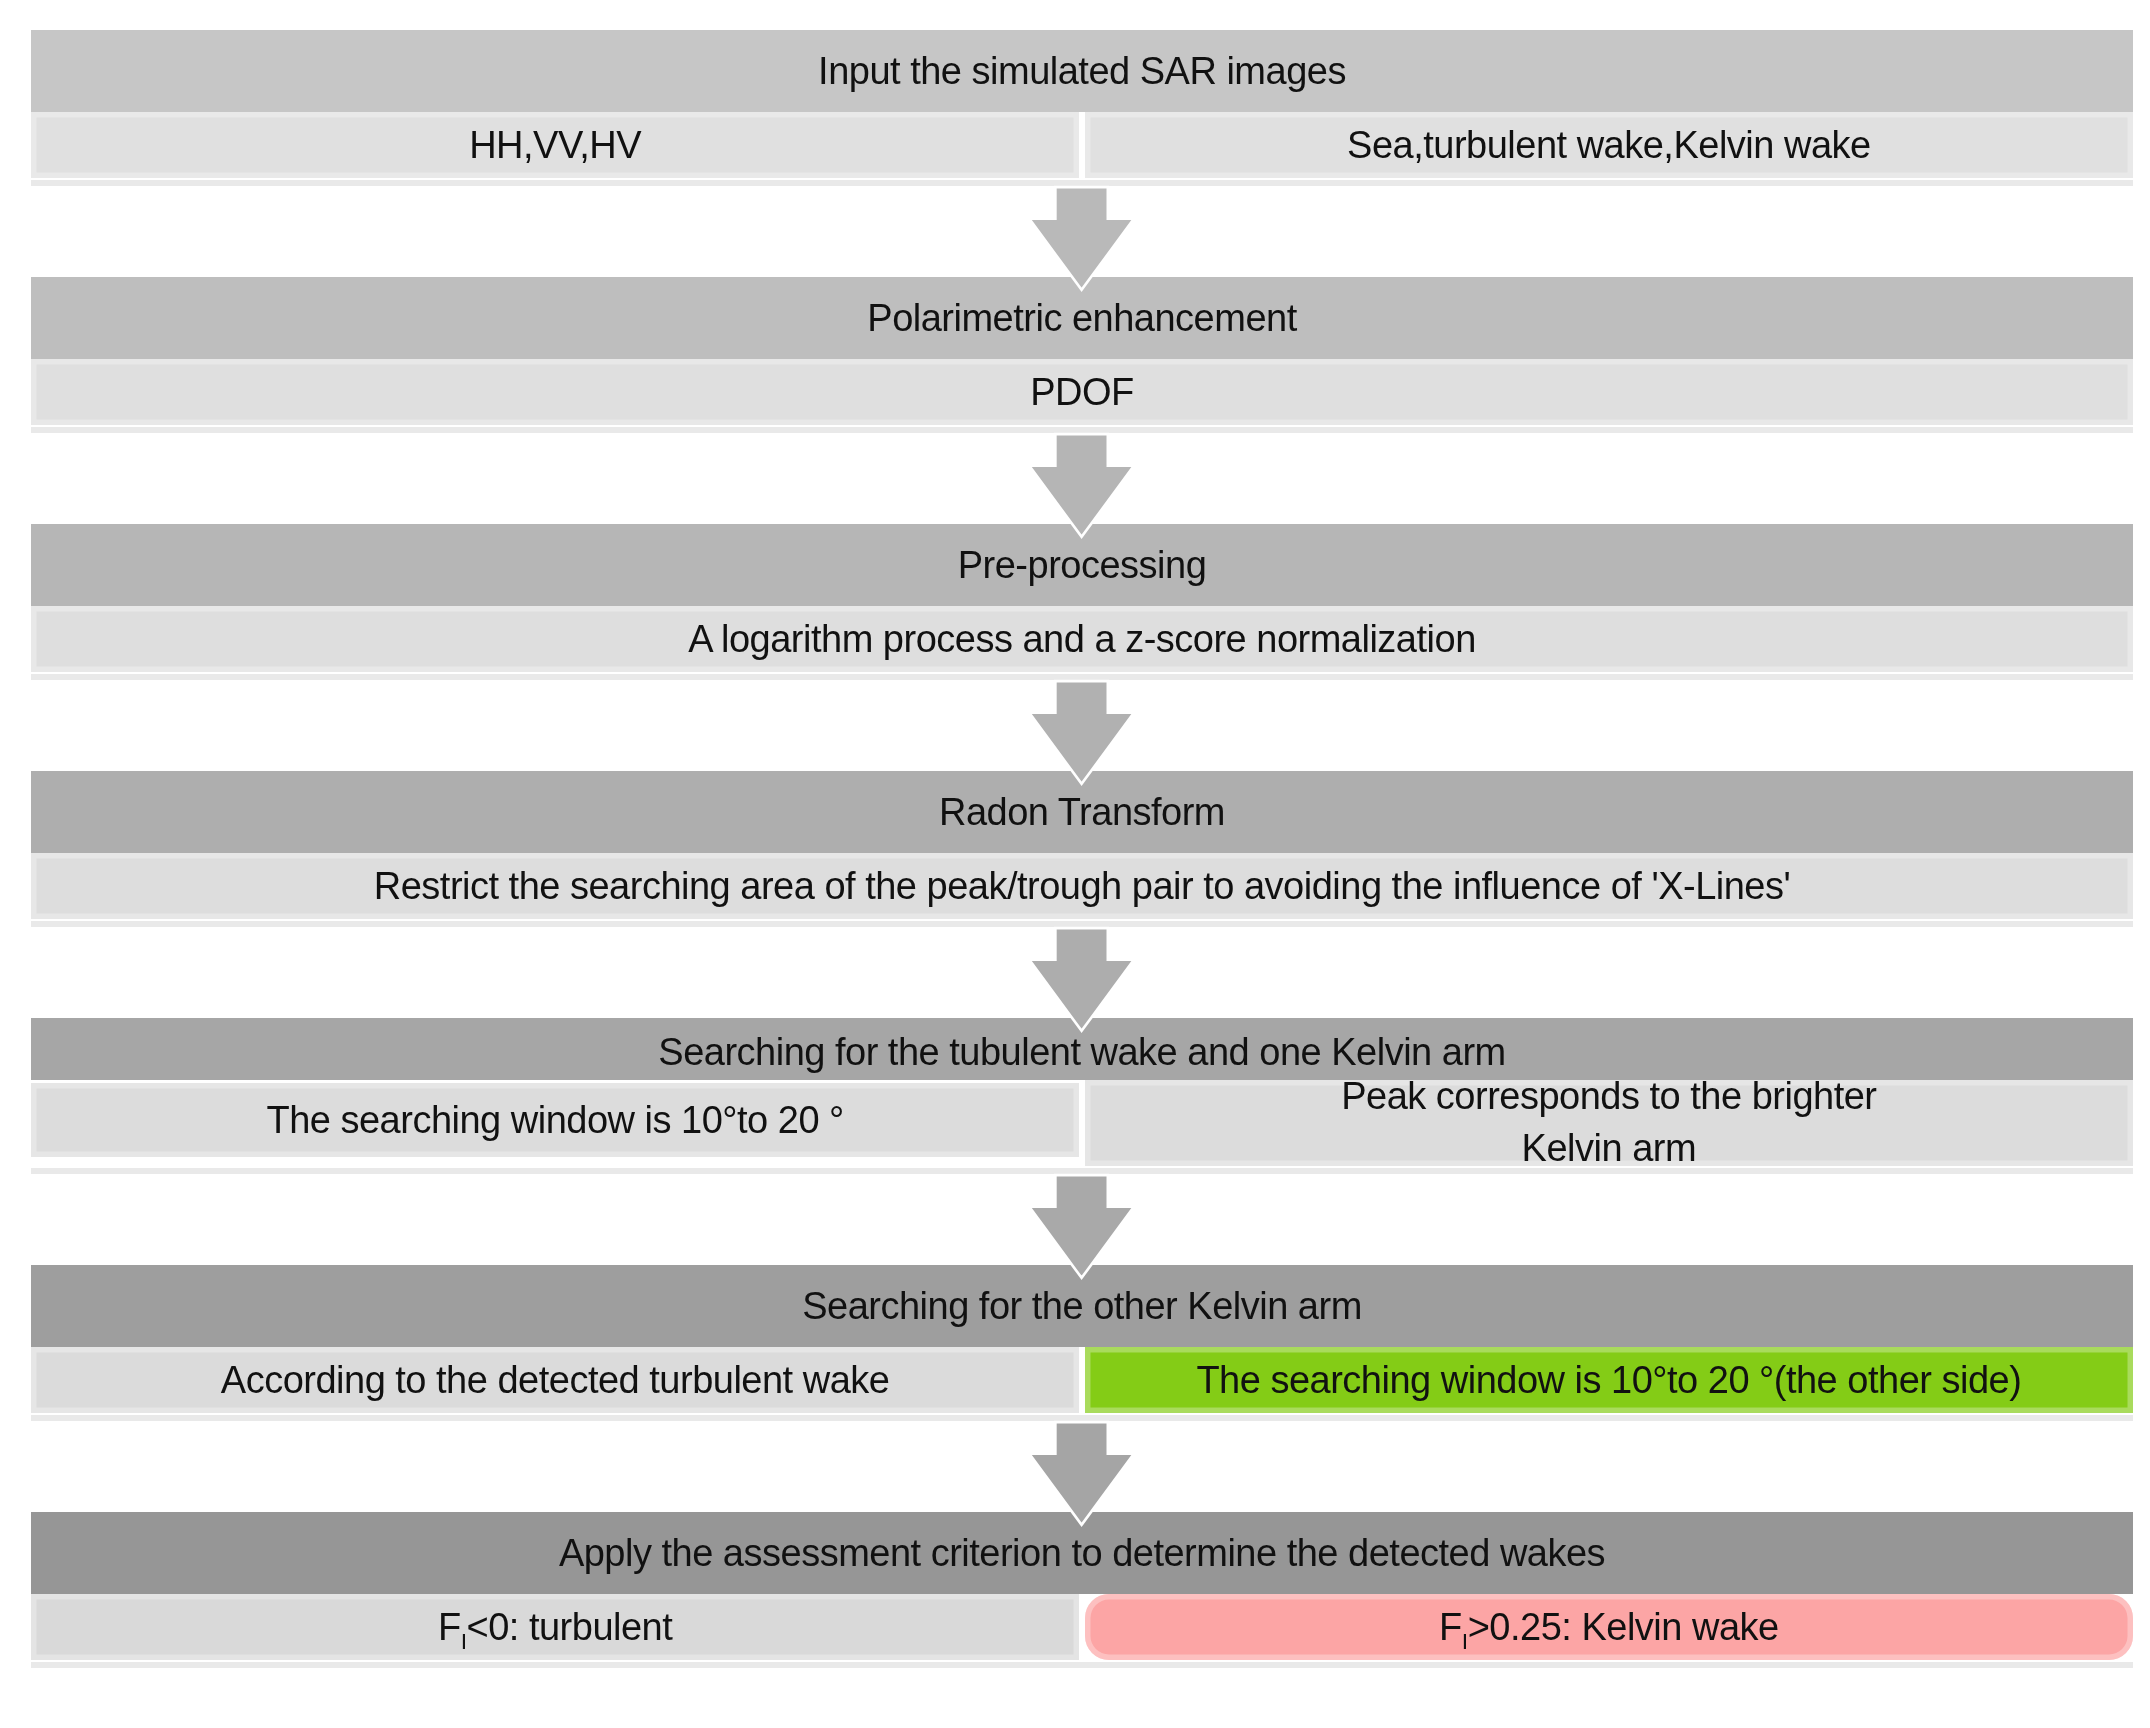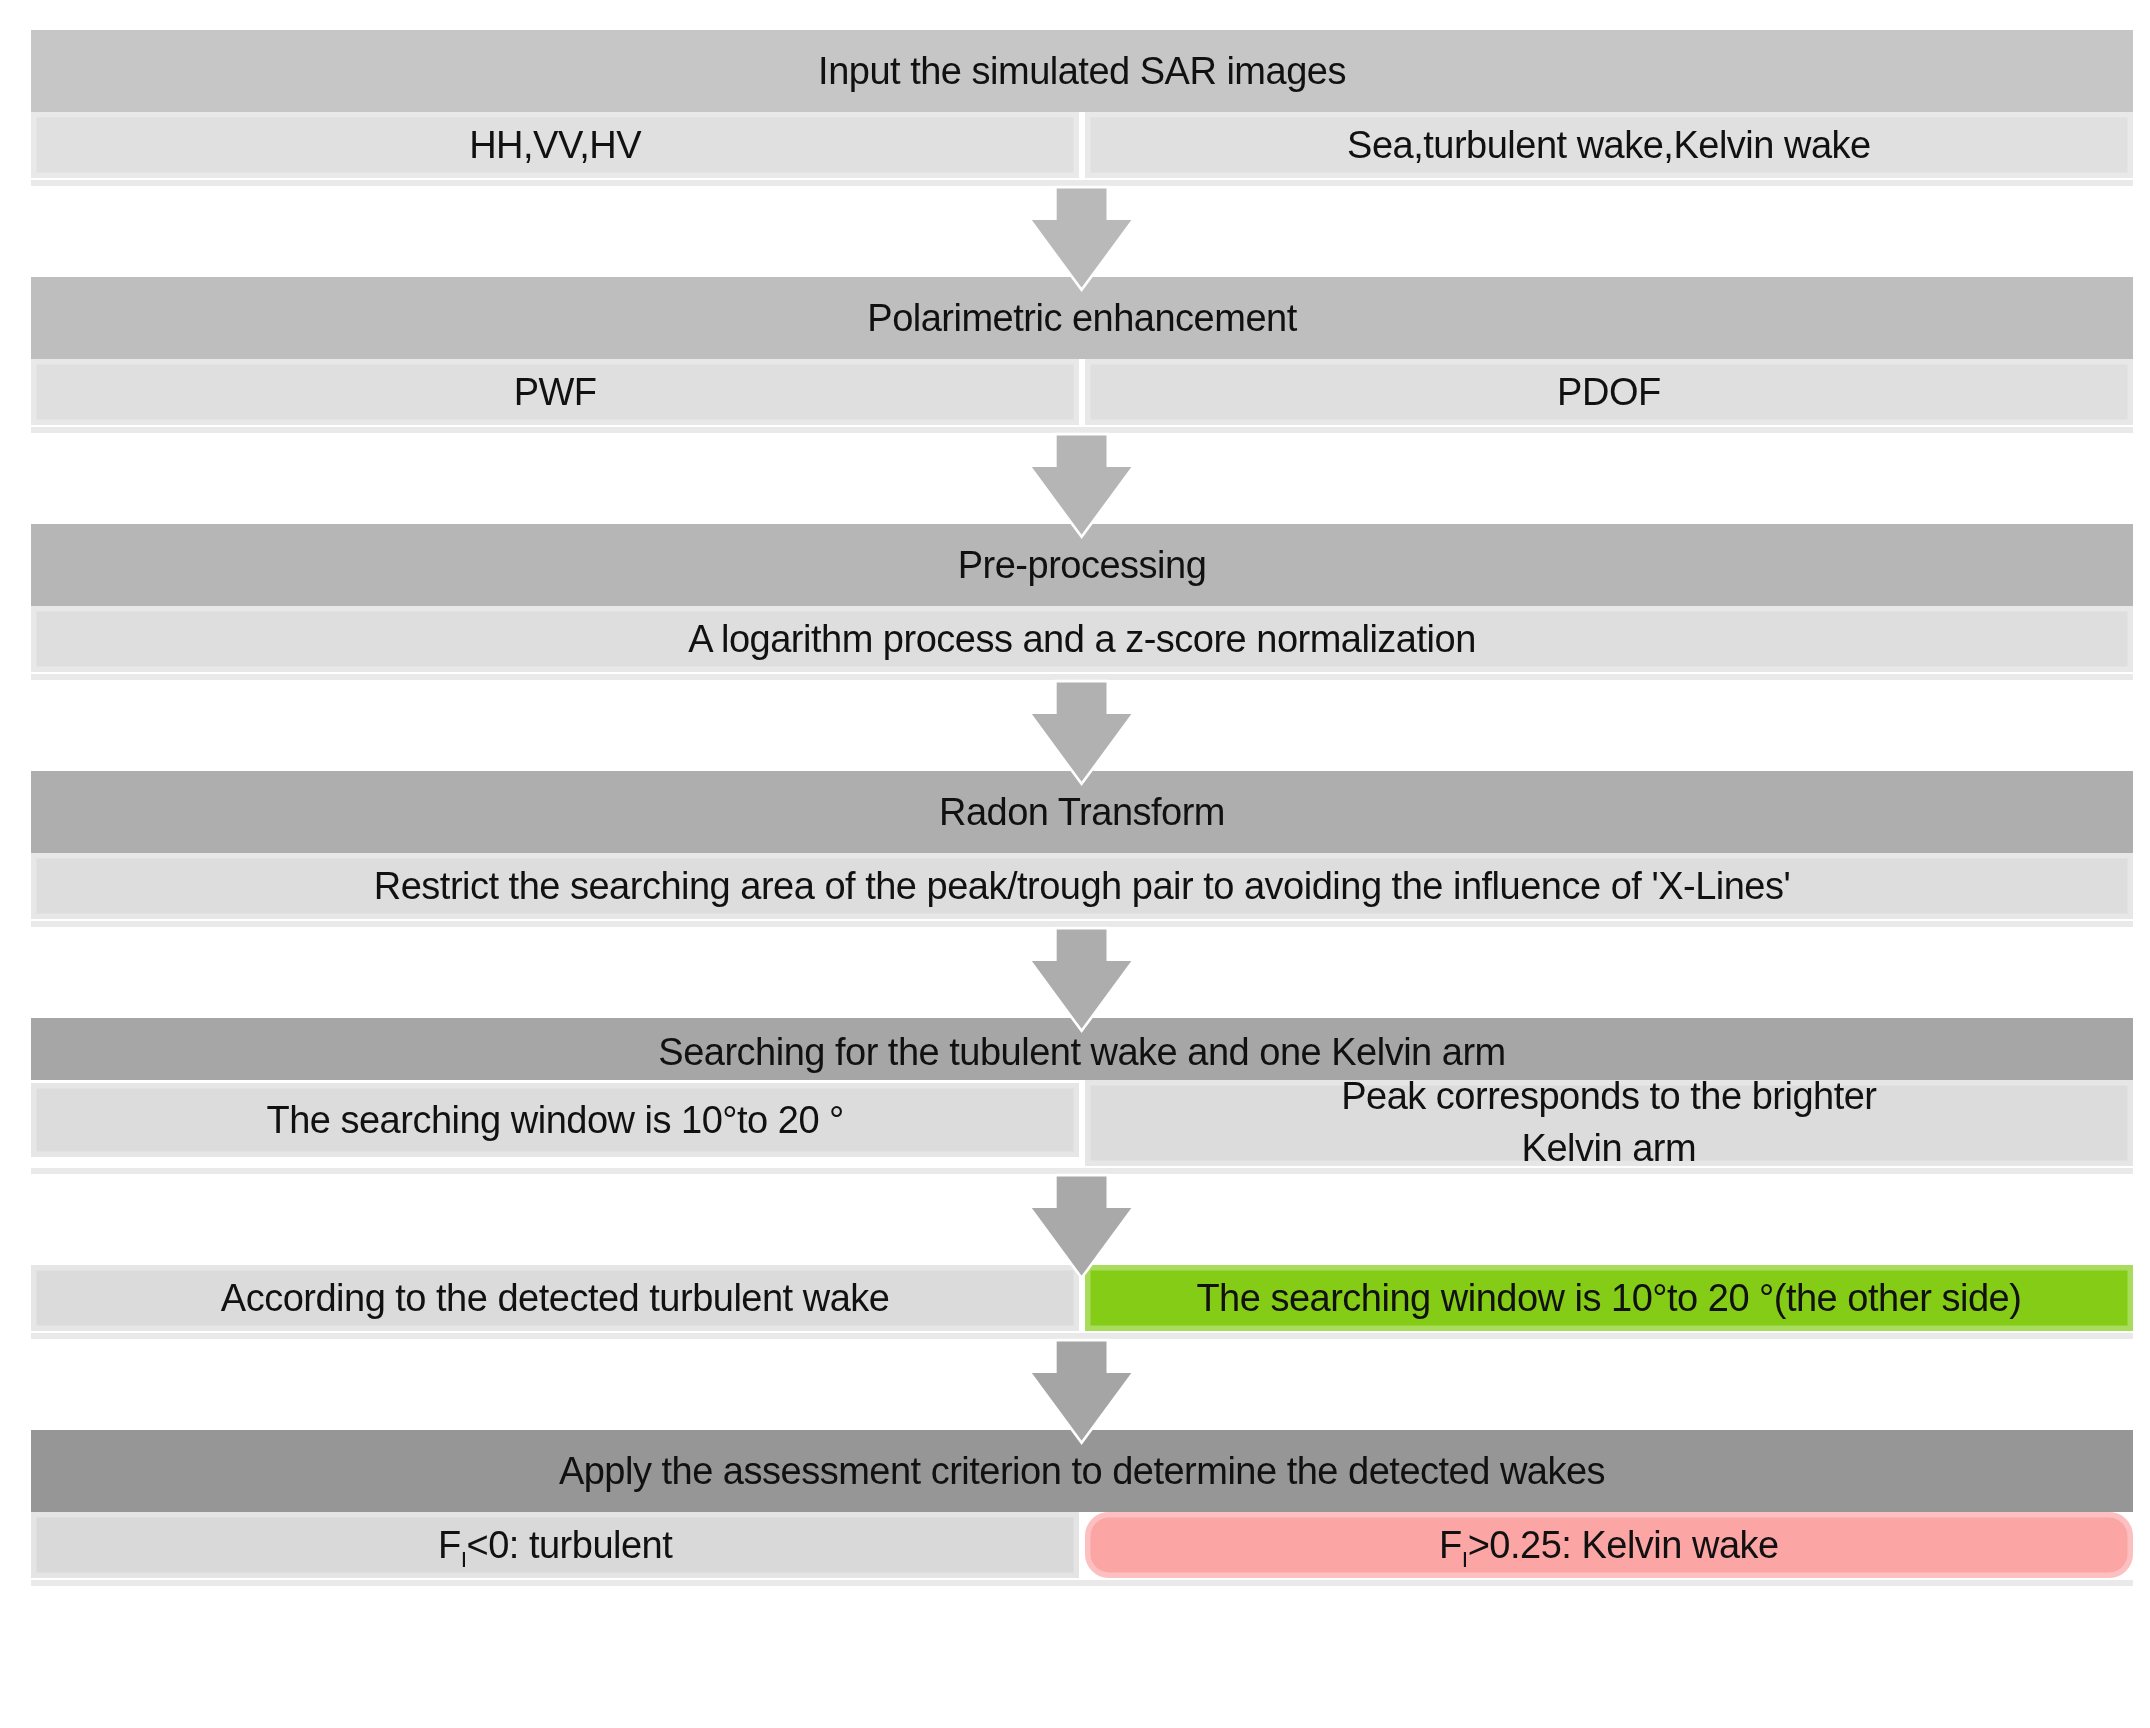--- a/index.html
+++ b/index.html
@@ -53,21 +53,20 @@
     <svg class="arrow-svg" viewBox="-4 -4 212 204" xmlns="http://www.w3.org/2000/svg">
       <path d="M52 0 H152 V60 H202 L102 196 L2 60 H52 Z" stroke="#ffffff" stroke-width="5" fill="#b9b9b9"></path>
     </svg>
   </div>
 
   <section class="stage s2">
     <div class="hdr" style="background-color: rgb(190, 190, 190);">
       <span>Polarimetric enhancement</span>
     </div>
     <div class="row">
-      <div class="cell" style="background-color: rgb(223, 223, 223);">PWF</div>
       <div class="cell" style="background-color: rgb(223, 223, 223);">PDOF</div>
     </div>
   </section>
 
   <div class="arrow-wrap">
     <svg class="arrow-svg" viewBox="-4 -4 212 204" xmlns="http://www.w3.org/2000/svg">
       <path d="M52 0 H152 V60 H202 L102 196 L2 60 H52 Z" stroke="#ffffff" stroke-width="5" fill="#b5b5b5"></path>
     </svg>
   </div>
 
@@ -112,20 +111,23 @@
     </div>
   </section>
 
   <div class="arrow-wrap">
     <svg class="arrow-svg" viewBox="-4 -4 212 204" xmlns="http://www.w3.org/2000/svg">
       <path d="M52 0 H152 V60 H202 L102 196 L2 60 H52 Z" stroke="#ffffff" stroke-width="5" fill="#a9a9a9"></path>
     </svg>
   </div>
 
   <section class="stage s6">
+    <div class="hdr" style="background-color: rgb(158, 158, 158);">
+      <span>Searching for the other Kelvin arm</span>
+    </div>
     <div class="row">
       <div class="cell" style="background-color: rgb(219, 219, 219);">According to the detected turbulent wake</div>
       <div class="cell" style="background-color: #84cc16;">The searching window is 10°to 20 °(the other side)</div>
     </div>
   </section>
 
   <div class="arrow-wrap">
     <svg class="arrow-svg" viewBox="-4 -4 212 204" xmlns="http://www.w3.org/2000/svg">
       <path d="M52 0 H152 V60 H202 L102 196 L2 60 H52 Z" stroke="#ffffff" stroke-width="5" fill="#a5a5a5"></path>
     </svg>

